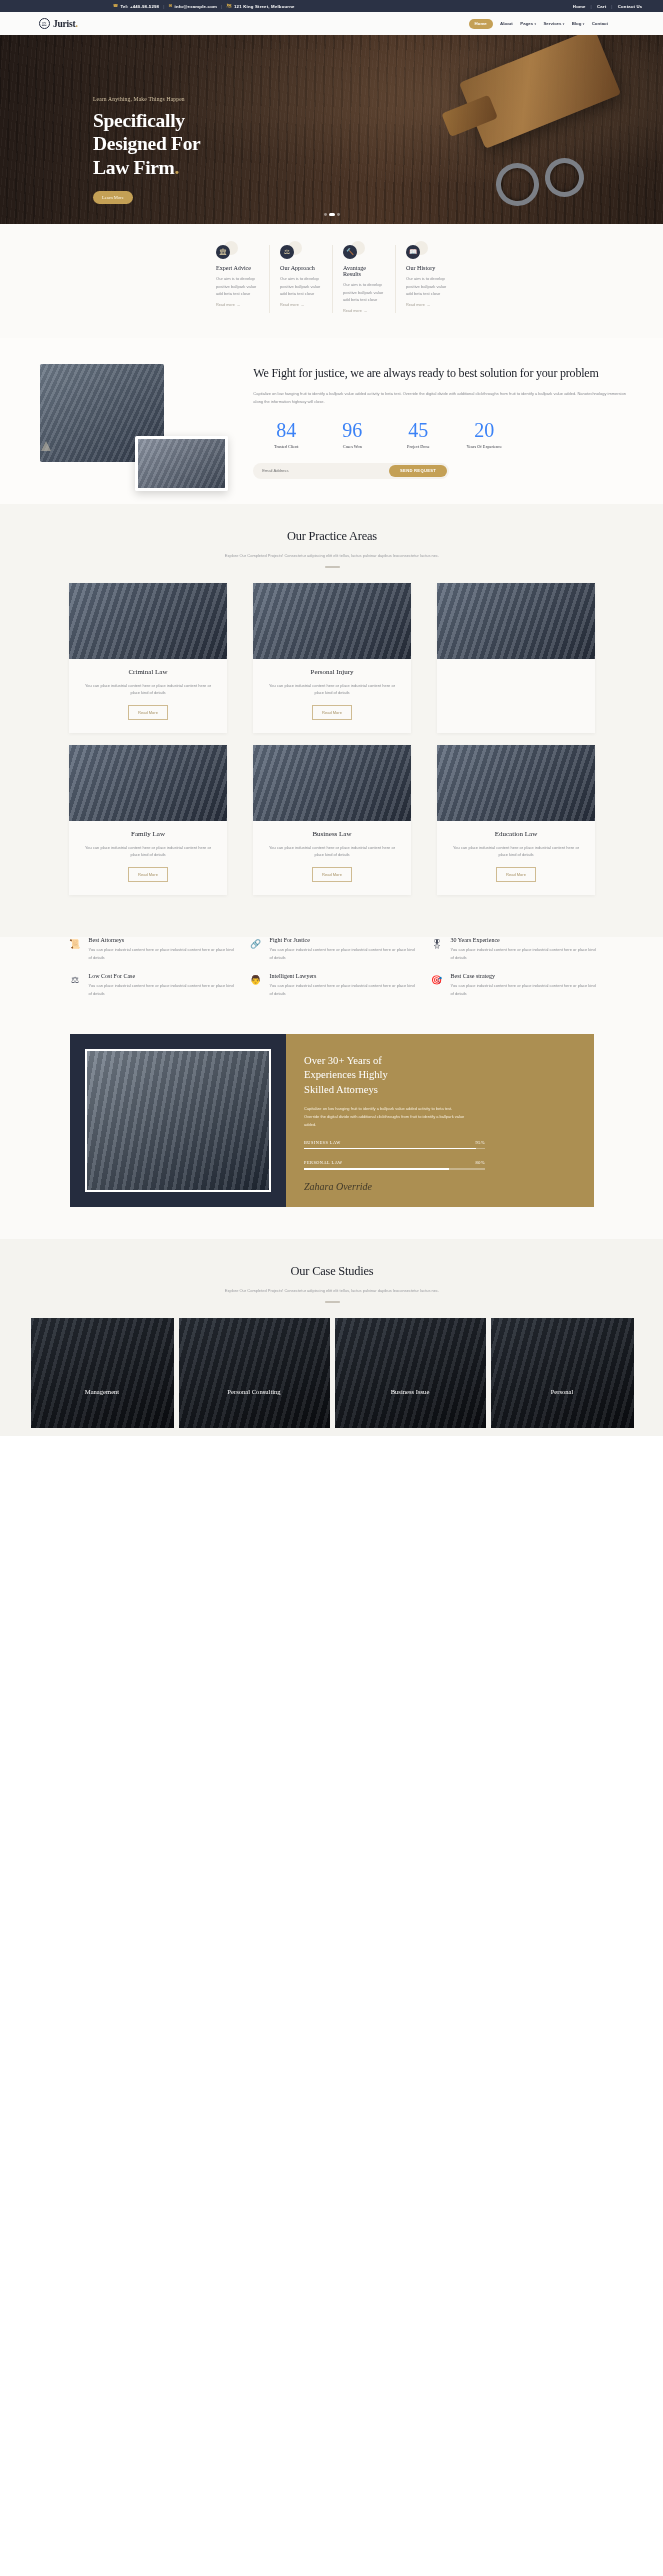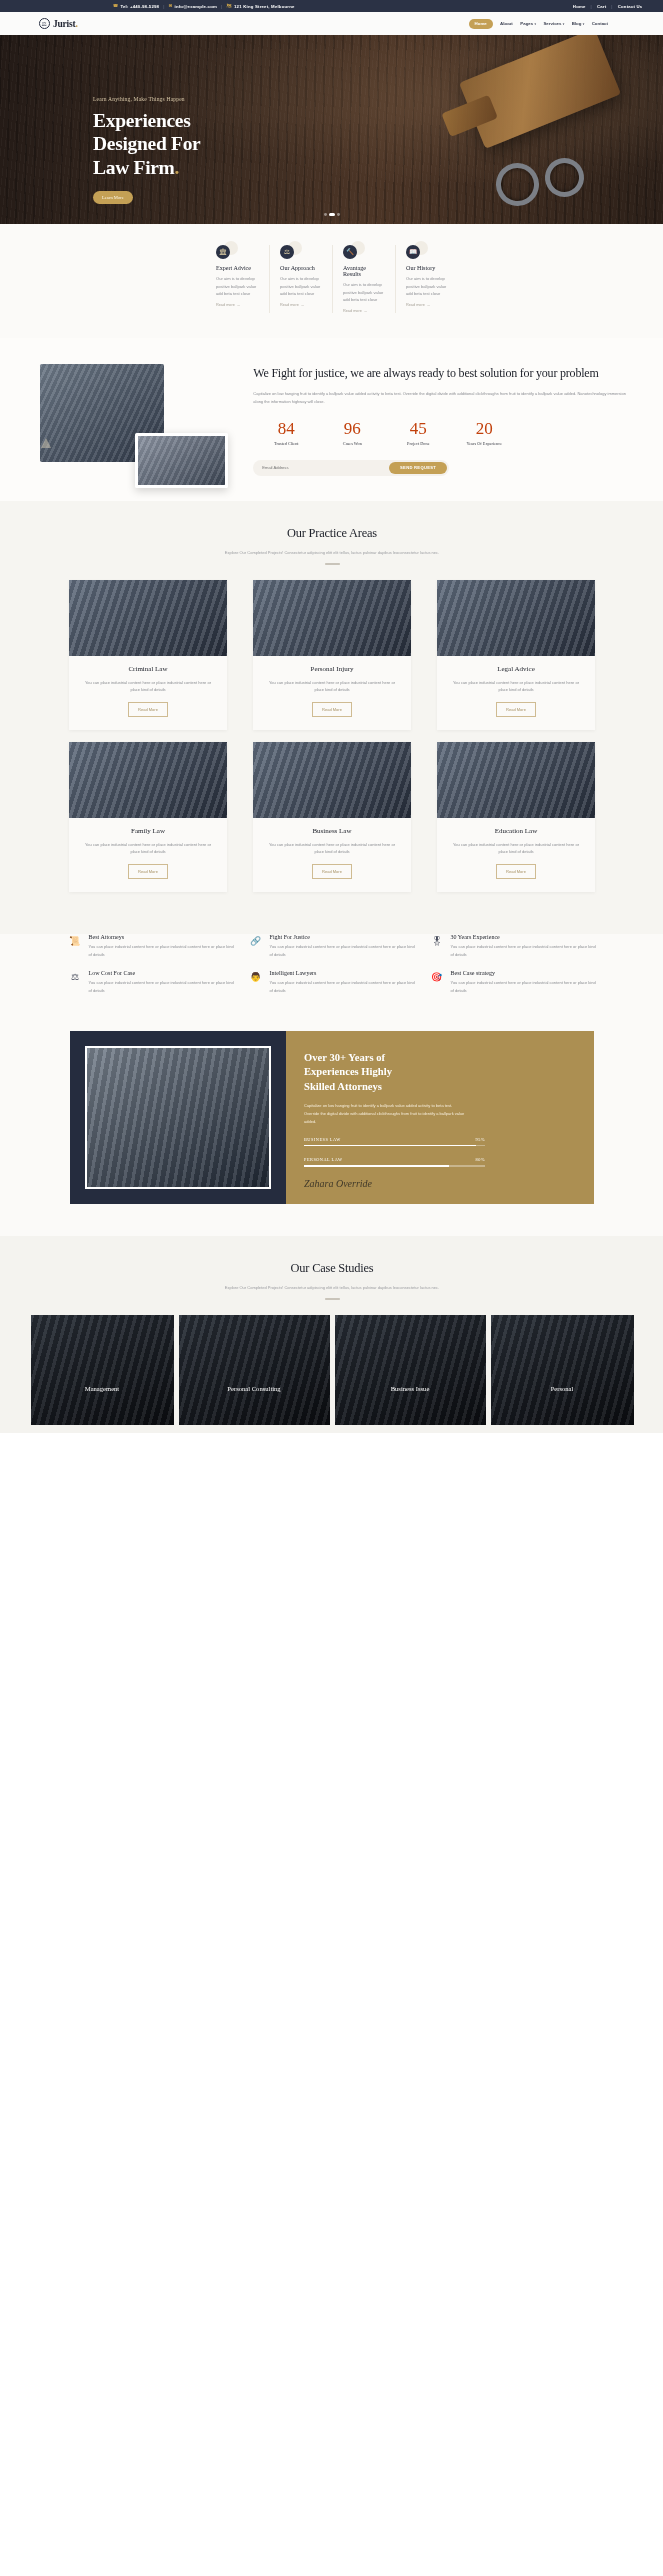--- a/index.html
+++ b/index.html
@@ -164,21 +164,21 @@
   .about-title {
     font-family:"Liberation Serif", serif; font-size:12px;
     line-height:1.33; color:#1d2029; font-weight:normal; letter-spacing:-0.2px;
   }
   .about-text {
     margin-top:8.3px; font-size:4px; line-height:2.0; color:#8b8d92;
   }
   .counters { display:flex; gap:0; margin-top:14px; }
   .counter { width:66px; text-align:center; }
   .counter-num {
-    font-family:"Liberation Serif", serif; font-size:17px; color:#c2410c;
+    font-family:"Liberation Serif", serif; font-size:20px; color:#3b82f6;
     line-height:1;
   }
   .counter-lbl {
     font-family:"Liberation Serif", serif; font-size:4.3px;
     color:#3a3d46; margin-top:4.1px;
   }
   .subscribe {
     margin-top:13.3px; width:196px; height:16.6px; background:#f4f1ec;
     border-radius:8.3px; display:flex; align-items:center;
     padding:0 2.5px 0 9px; gap:5px;
@@ -268,21 +268,21 @@
   }
   .exp-photo:before {
     content:""; position:absolute; inset:0;
     background:repeating-linear-gradient(100deg, rgba(255,255,255,.10) 0 3.3px, rgba(0,0,0,.12) 3.3px 8.3px);
   }
   .exp-right {
     flex:1; background:#ac8f52; padding:20px 21.6px 15px 18px; color:#ffffff;
   }
   .exp-title {
     font-family:"Liberation Serif", serif; font-size:10.6px;
-    line-height:1.36; font-weight:bold; margin-bottom:8.3px;
+    line-height:1.36; font-weight:normal; margin-bottom:8.3px;
   }
   .exp-text { font-size:4px; line-height:1.95; color:#f6edda; width:163px; }
   .skill { margin-top:10.8px; width:181px; }
   .skill-row {
     display:flex; justify-content:space-between; align-items:flex-end;
     font-family:"Liberation Serif", serif; font-size:4.3px;
     letter-spacing:0.5px; margin-bottom:3.3px; color:#ffffff;
   }
   .skill-bar { height:1.3px; background:rgba(255,255,255,.34); }
   .skill-fill { height:100%; background:#ffffff; }
@@ -373,21 +373,21 @@
 
 <div class="hero">
   <div class="hero-gavel"></div>
   <div class="hero-cuffs">
       <span></span>
       <span></span>
     </div>
   <div class="hero-inner">
     <div class="hero-eyebrow">Learn Anything, Make Things Happen</div>
     <div class="hero-title">
-      <div>Experiences</div>
+      <div>Specifically</div>
       <div>Designed For</div>
       <div><span>Law Firm</span><span class="gold-dot">.</span></div>
     </div>
     <button class="hero-btn">Learn More</button>
   </div>
   <div class="hero-dots">
     <i></i>
     <i class="on"></i>
     <i></i>
   </div>
@@ -490,25 +490,20 @@
     <div class="pcard">
       <div class="pcard-img"></div>
       <div class="pcard-body">
         <div class="pcard-title">Personal Injury</div>
         <div class="pcard-text">You can place industrial content here or place industrial content here or place kind of details</div>
         <button class="pcard-btn">Read More</button>
       </div>
     </div>
     <div class="pcard">
       <div class="pcard-img"></div>
-      <div class="pcard-body">
-        <div class="pcard-title">Legal Advice</div>
-        <div class="pcard-text">You can place industrial content here or place industrial content here or place kind of details</div>
-        <button class="pcard-btn">Read More</button>
-      </div>
     </div>
   </div>
   <div class="grid3">
     <div class="pcard">
       <div class="pcard-img"></div>
       <div class="pcard-body">
         <div class="pcard-title">Family Law</div>
         <div class="pcard-text">You can place industrial content here or place industrial content here or place kind of details</div>
         <button class="pcard-btn">Read More</button>
       </div>

